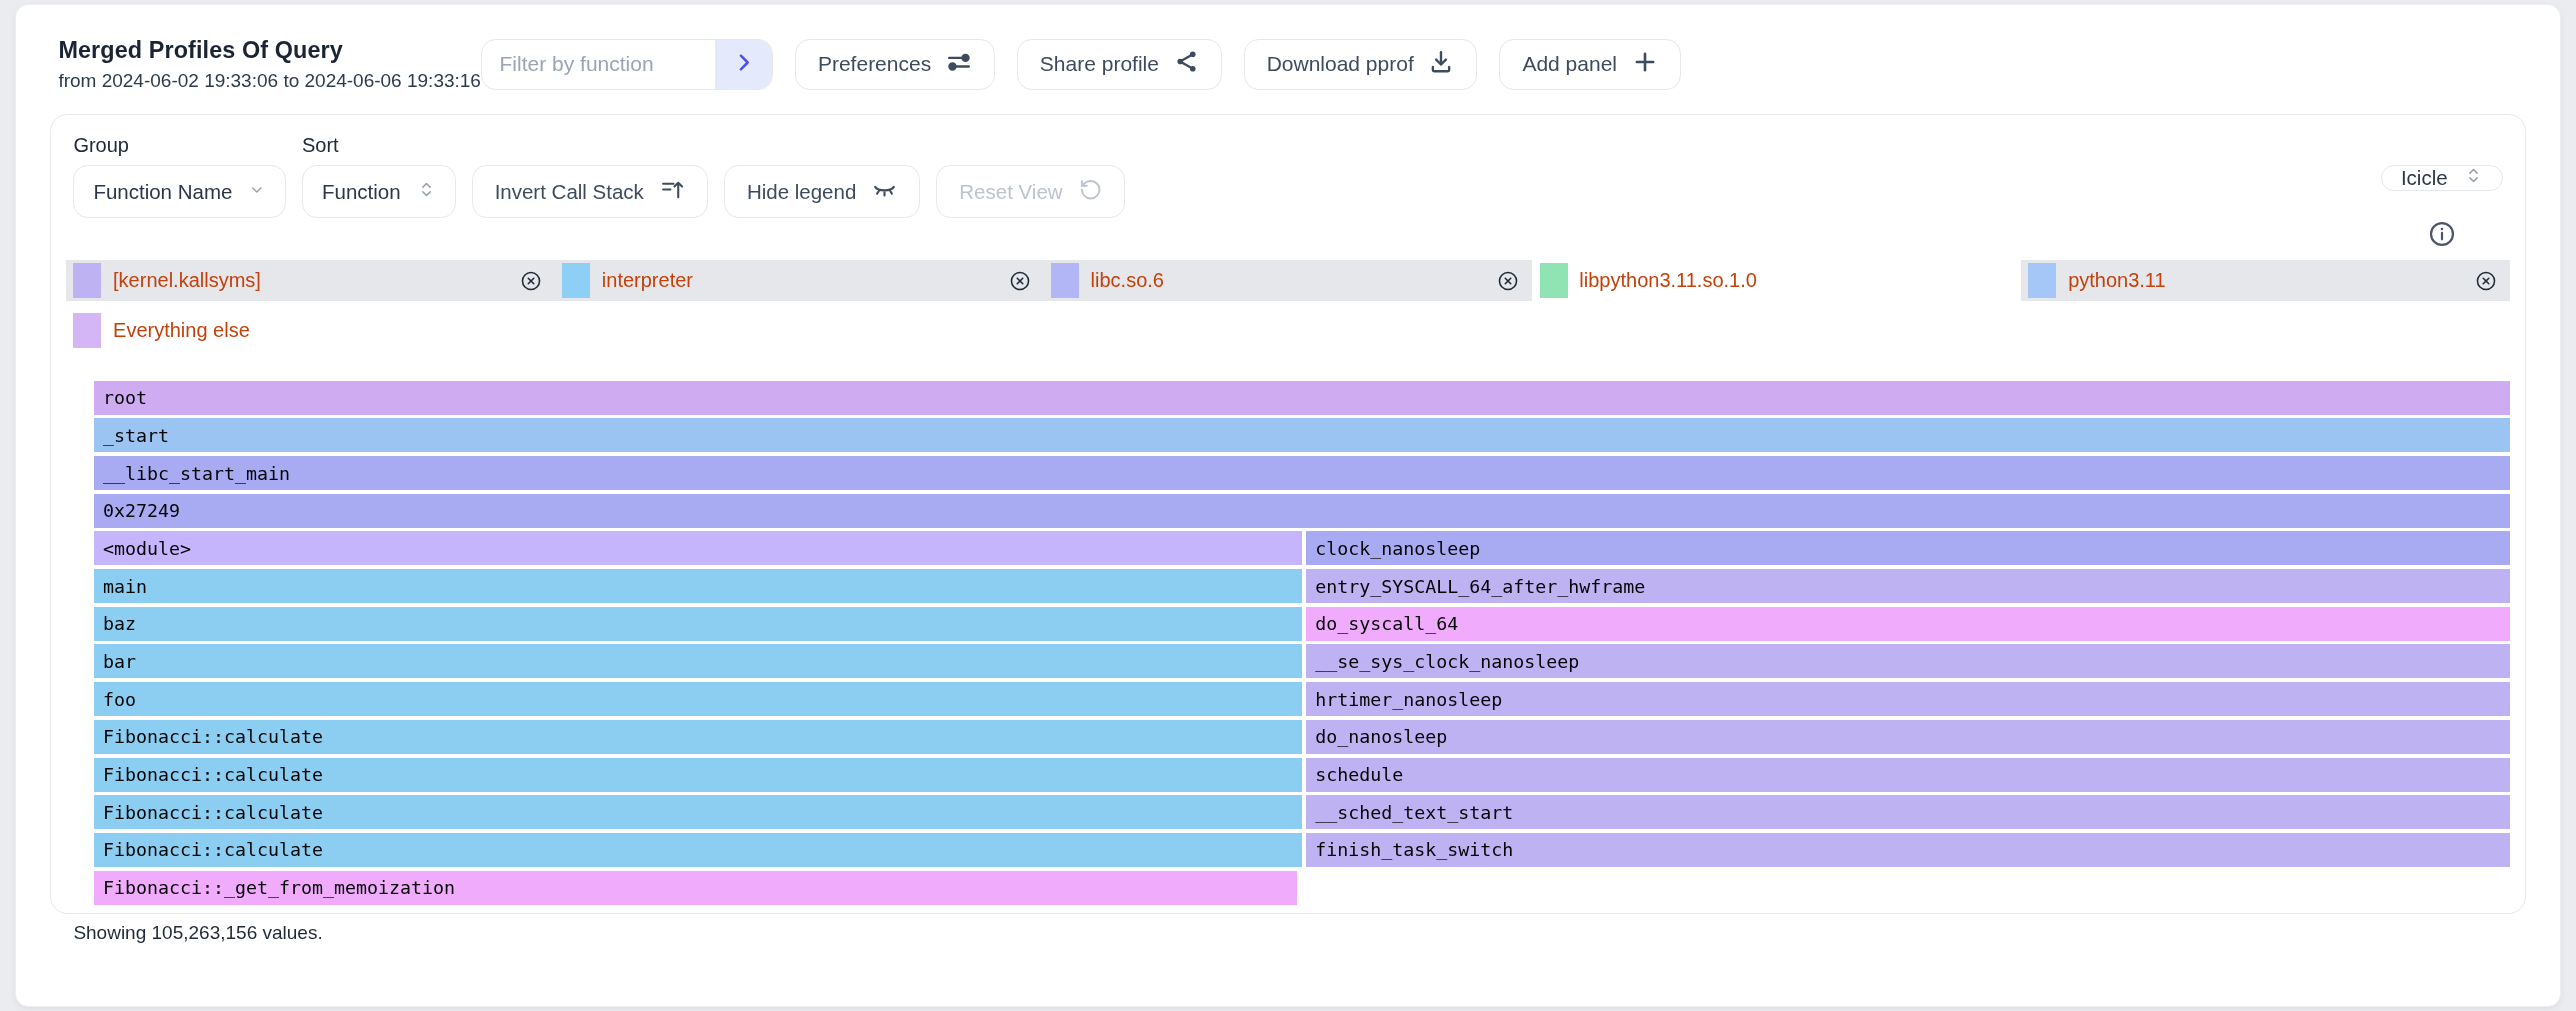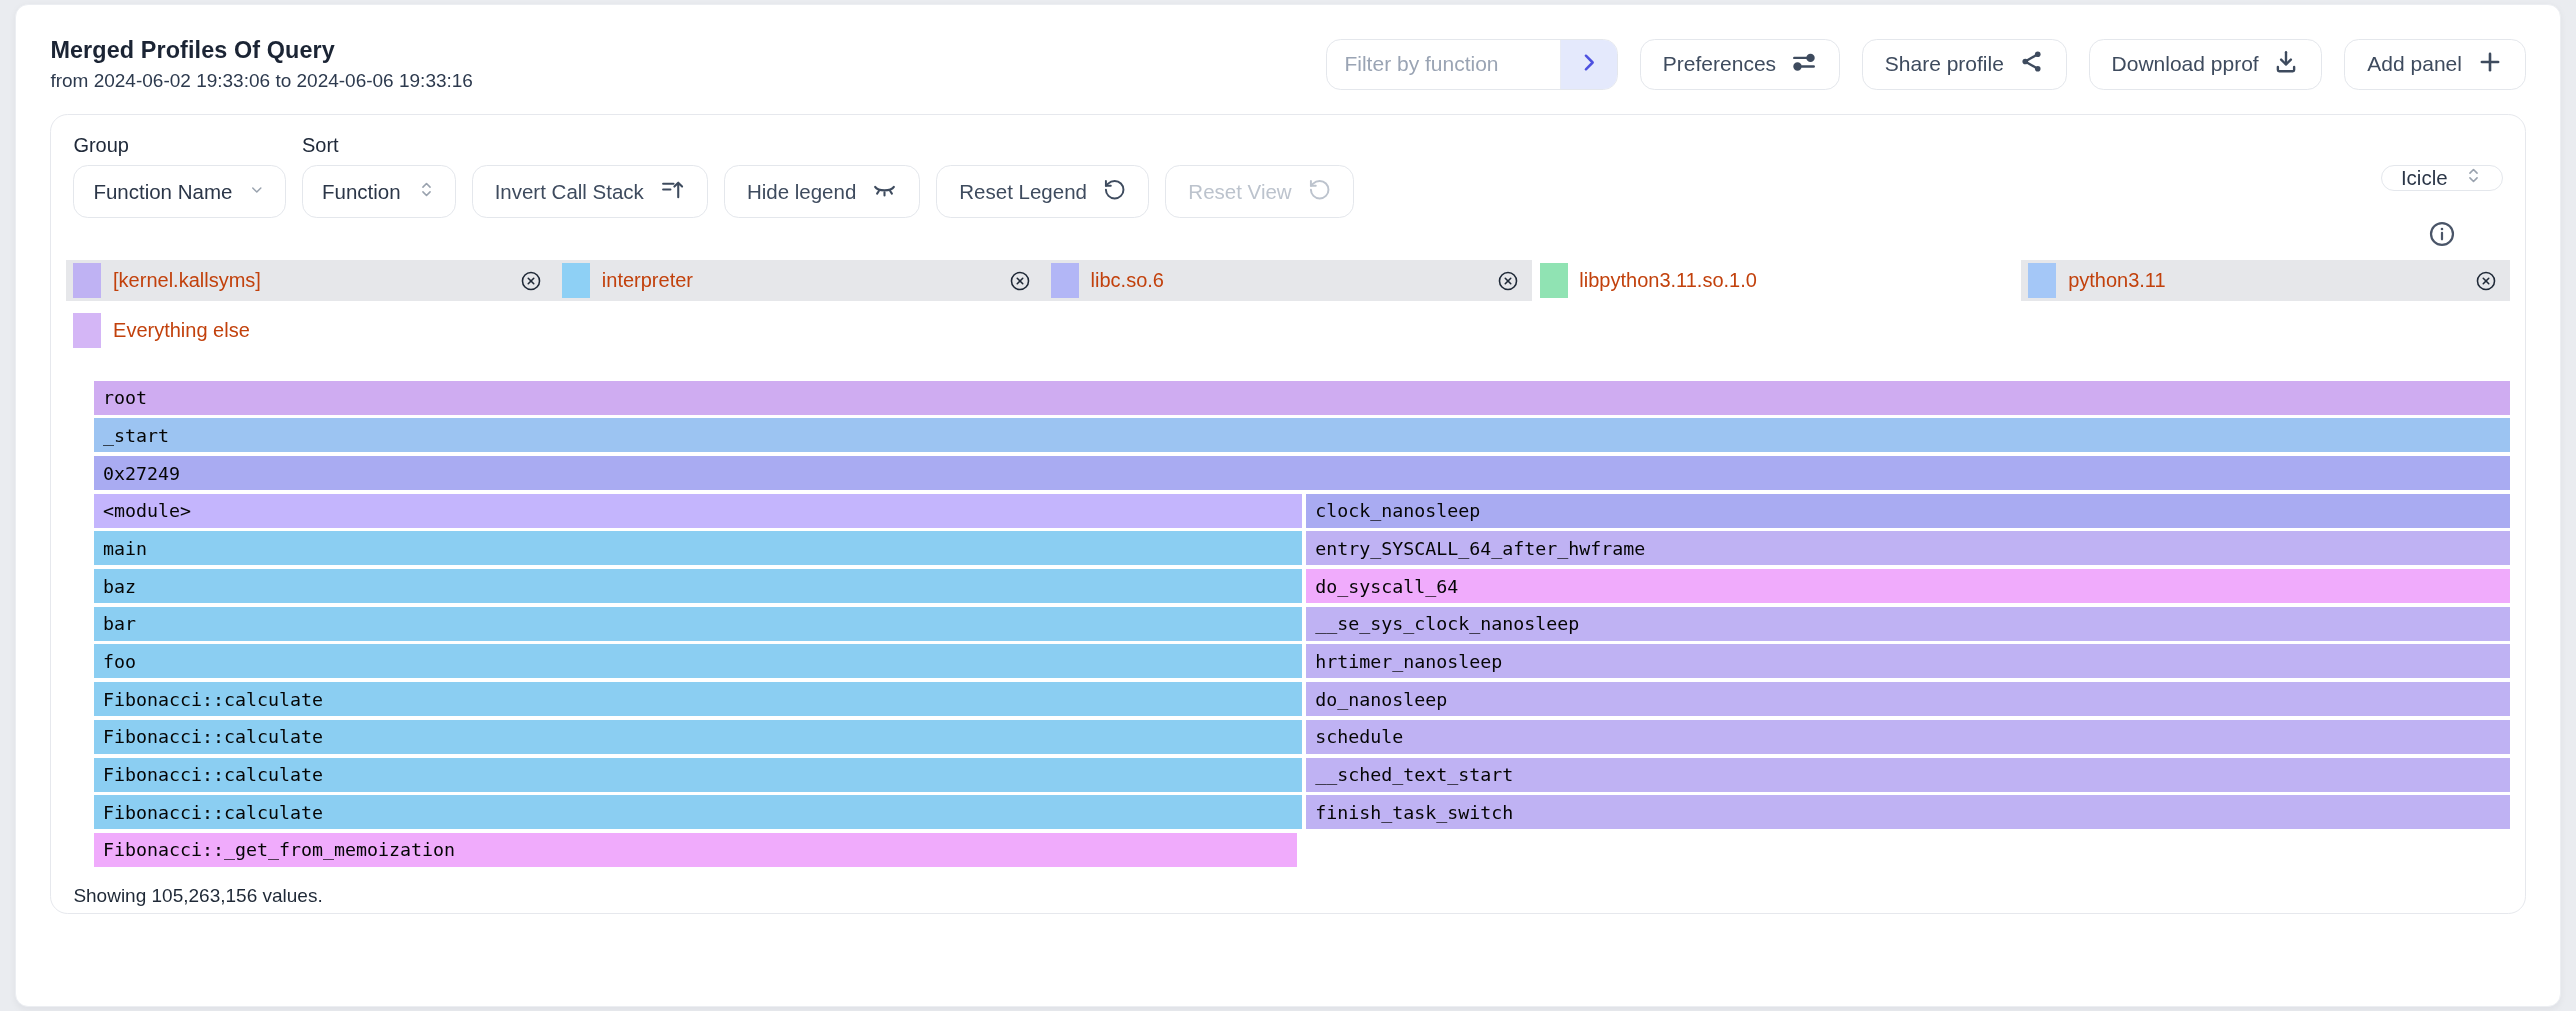--- a/index.html
+++ b/index.html
@@ -4,21 +4,21 @@
 <style>
   * { box-sizing: border-box; margin: 0; padding: 0; }
   html,body { width: 2576px; height: 1011px; background:#eaecf0; font-family:"Liberation Sans", sans-serif; overflow:hidden; }
   .card {
     position:absolute; left:15.4px; right:15.4px; top:3.7px; bottom:3.7px;
     background:#ffffff; border-radius:13px; border:0.7px solid #eceef2;
     box-shadow:0 2.2px 7.3px rgba(15,23,42,.05);
     padding:0 34px;
   }
   
-  .header { display:flex; align-items:center; justify-content:space-between; margin-top:32px; }
+  .header { display:flex; align-items:center; margin-top:32px;margin-left:8px; }
   .title { font-size:23.4px; font-weight:700; color:#1b2434; letter-spacing:0.1px; }
   .subtitle { font-size:19px; color:#2d3a4e; margin-top:5.9px; }
   .header-actions { display:flex; align-items:center; gap:22px; }
   .btn {
     display:flex; align-items:center; gap:14.7px; height:51px; padding:0 22px;
     background:#fff; border:1.5px solid #e4e7ec; border-radius:14.7px;
     font-size:21px; color:#3e4b5e; font-weight:500; font-family:inherit; cursor:pointer; white-space:nowrap;
   }
   .btn svg { flex:0 0 auto; }
   .filter-group {
@@ -175,29 +175,20 @@
         </button>
         <button class="tbtn">
           <span>Hide legend</span>
           <span>
             <svg class="ic" width="25" height="25" viewBox="0 0 24 24" style="stroke-width:2">
               <path d="M3 9.5c2.8 4.5 15.2 4.5 18 0"></path>
               <path d="M6.6 13.4 4.9 16M12 14.6v3.1M17.4 13.4l1.7 2.6"></path>
             </svg>
           </span>
         </button>
-        <button class="tbtn">
-          <span>Reset Legend</span>
-          <span>
-            <svg class="ic" width="23.4" height="23.4" viewBox="0 0 24 24" style="stroke-width:2">
-              <path d="M3 12a9 9 0 1 0 9-9 9.75 9.75 0 0 0-6.74 2.74L3 8"></path>
-                <path d="M3 3v5h5"></path>
-            </svg>
-          </span>
-        </button>
         <button class="tbtn disabled">
           <span>Reset View</span>
           <span>
             <svg class="ic" width="23.4" height="23.4" viewBox="0 0 24 24" style="stroke-width:2">
               <path d="M3 12a9 9 0 1 0 9-9 9.75 9.75 0 0 0-6.74 2.74L3 8"></path>
                 <path d="M3 3v5h5"></path>
             </svg>
           </span>
         </button>
       </div>
@@ -277,20 +268,23 @@
     </div>
 
     <div class="graph" id="graph">
         <div class="fg-row">
           <div class="fg-cell" style="background: rgb(207, 172, 241); flex: 0 0 100%;">root</div>
         </div>
         <div class="fg-row">
           <div class="fg-cell" style="background: rgb(156, 196, 242); flex: 0 0 100%;">_start</div>
         </div>
         <div class="fg-row">
+          <div class="fg-cell" style="background: rgb(169, 171, 242); flex: 0 0 100%;">__libc_start_main</div>
+        </div>
+        <div class="fg-row">
           <div class="fg-cell" style="background: rgb(169, 171, 242); flex: 0 0 100%;">0x27249</div>
         </div>
         <div class="fg-row">
           <div class="fg-cell" style="background: #c4b5fd; flex: 0 0 50%;">&lt;module&gt;</div>
           <div class="fg-cell" style="background: rgb(169, 171, 242); flex: 1 1 auto;">clock_nanosleep</div>
         </div>
         <div class="fg-row">
           <div class="fg-cell" style="background: rgb(139, 206, 242); flex: 0 0 50%;">main</div>
           <div class="fg-cell" style="background: rgb(191, 178, 243); flex: 1 1 auto;">entry_SYSCALL_64_after_hwframe</div>
         </div>

